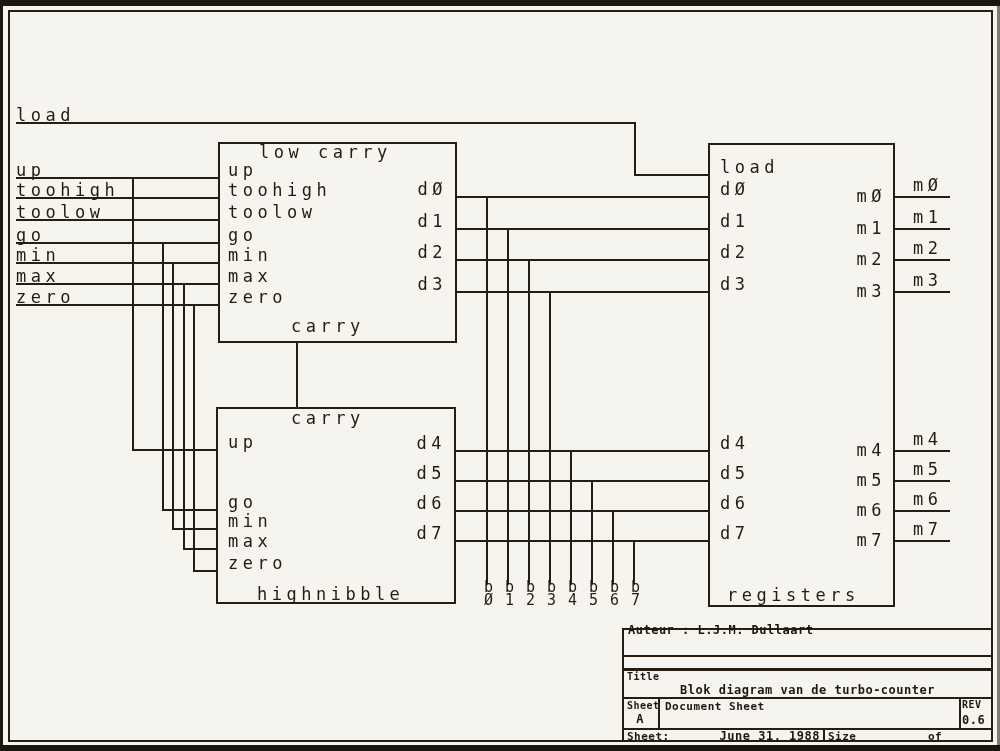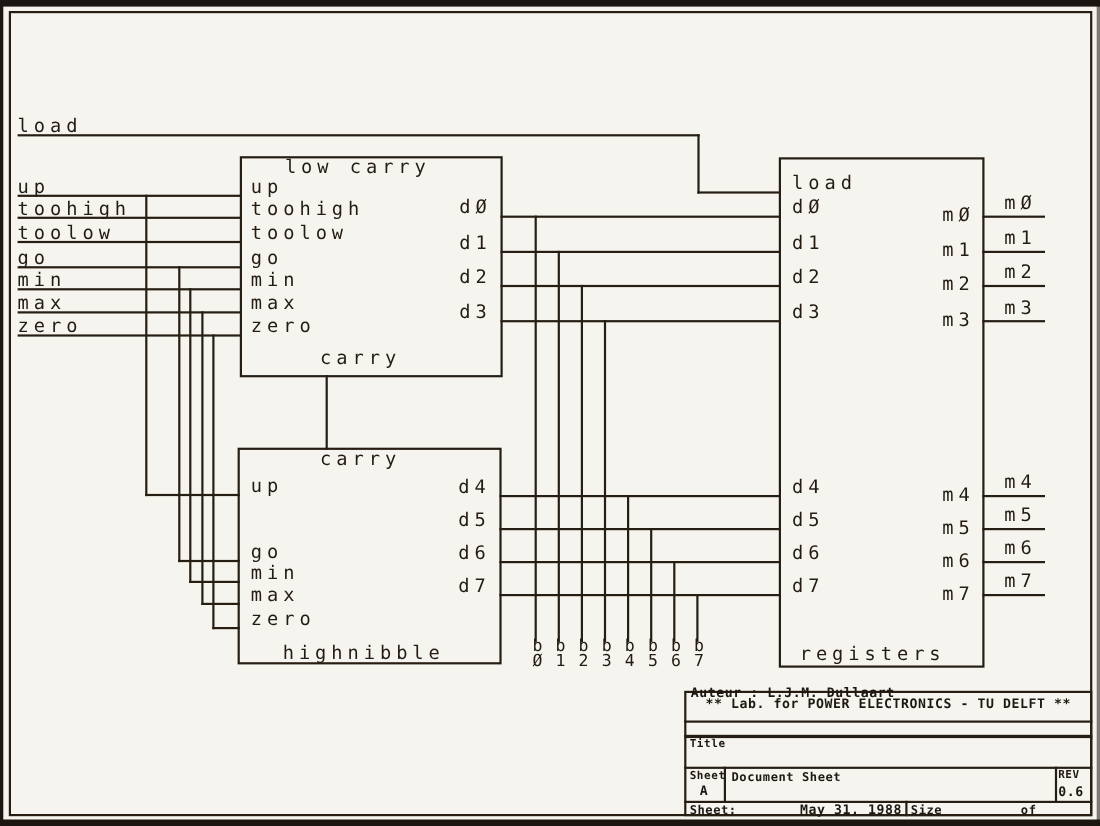--- a/index.html
+++ b/index.html
@@ -210,26 +210,26 @@
   <div class="box" style="left:622px;top:628px;width:371px;height:114px;"></div>
 
   <div class="w" style="left:622px;top:655px;width:371px;height:2px;"></div>
   <div class="w" style="left:622px;top:668px;width:371px;height:3px;"></div>
   <div class="w" style="left:622px;top:697px;width:371px;height:2px;"></div>
   <div class="w" style="left:622px;top:728px;width:371px;height:2px;"></div>
   <div class="w" style="left:658px;top:697px;width:2px;height:33px;"></div>
   <div class="w" style="left:959px;top:697px;width:2px;height:33px;"></div>
   <div class="w" style="left:823px;top:728px;width:2px;height:14px;"></div>
 
-  <div class="tb tc" style="left:622px;top:634px;width:371px;">** Lab. for POWER ELECTRONICS - TU DELFT **</div>
   <div class="tb" style="left:628px;top:624px;">Auteur : L.J.M. Dullaart</div>
   <div class="tb ts" style="left:627px;top:671px;">Title</div>
+  <div class="tb tc" style="left:622px;top:684px;width:371px;">Blok diagram van de turbo-counter</div>
   <div class="tb ts" style="left:627px;top:700px;">Sheet</div>
   <div class="tb tc" style="left:622px;top:713px;width:36px;">A</div>
   <div class="tb" style="left:665px;top:700px;font-size:11px;">Document Sheet</div>
   <div class="tb ts" style="left:962px;top:699px;">REV</div>
   <div class="tb" style="left:962px;top:714px;">0.6</div>
   <div class="tb" style="left:627px;top:730px;font-size:11px;">Sheet:</div>
-  <div class="tb tr" style="left:655px;top:730px;width:165px;">May 31, 1988</div>
+  <div class="tb tr" style="left:655px;top:730px;width:165px;">June 31, 1988</div>
   <div class="tb" style="left:828px;top:730px;font-size:11px;">Size</div>
   <div class="tb" style="left:928px;top:730px;font-size:11px;">of</div>
 
 </div>
 
 </body></html>

